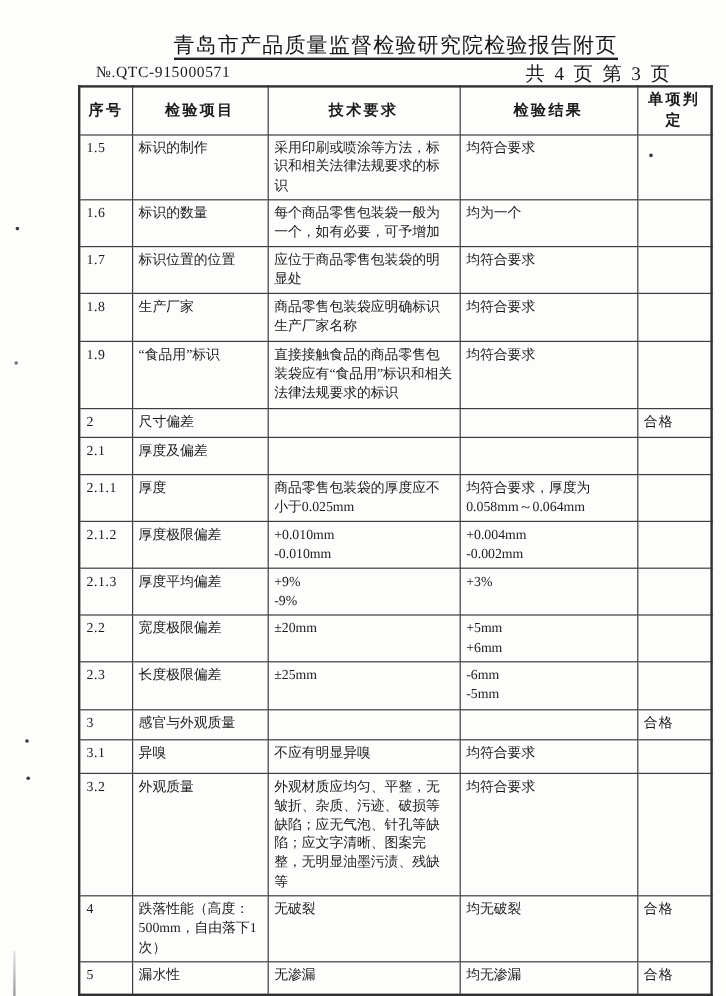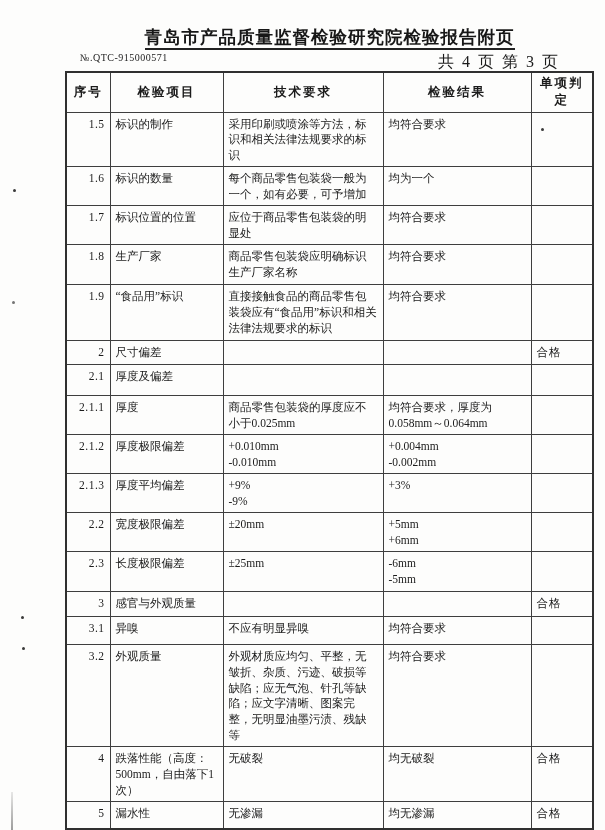--- a/index.html
+++ b/index.html
@@ -10,27 +10,27 @@
     background:#fdfdfc;
     font-family:"Liberation Serif","DejaVu Serif",serif;
     color:#1b1b1b;
     overflow:hidden;
   }
   .doc-title {
     position:absolute; top:25px; left:66px; width:527px;
     text-align:center;
   }
   .doc-title span {
-    font-size:17.5px; font-weight:bold; letter-spacing:1px;
+    font-size:17.5px; font-weight:normal; letter-spacing:1px;
     border-bottom:2px solid #222; padding-bottom:1px;
     color:#171717;
   }
   .report-no {
     position:absolute; top:52px; left:80px;
-    font-size:10px; letter-spacing:0.5px;
+    font-size:13px; letter-spacing:0.5px;
   }
   .page-info {
     position:absolute; top:52px; right:45px;
     font-size:16px; letter-spacing:2px;
   }
   table.report {
     position:absolute; top:71px; left:65px;
     width:527px; table-layout:fixed;
     border-collapse:collapse;
     border:2px solid #303030;
@@ -42,21 +42,21 @@
     font-size:11.5px; line-height:1.38;
     white-space:pre-line;
     overflow:hidden;
     color:#1b1b1b;
   }
   .report th {
     vertical-align:middle; text-align:center;
     font-weight:bold; font-size:12.5px;
     letter-spacing:2px; padding:2px;
   }
-  .c-no  { text-align:right; letter-spacing:0.5px; }
+  .c-no  { text-align:left; letter-spacing:0.5px; }
   .c-jud { text-align:left; letter-spacing:1px; }
   tr.rh24{height:24px} tr.rh25{height:25px} tr.rh28{height:28px}
   tr.rh31{height:31px} tr.rh36{height:36px} tr.rh38{height:38px}
   tr.rh39{height:39px} tr.rh40{height:40px} tr.rh49{height:49px}
   tr.rh56{height:56px} tr.rh85{height:85px}
   tr.hdr{height:31px}
   .artifact-dot {
     position:absolute; width:3px; height:3px;
     background:#3a3a3a; border-radius:50%;
   }

